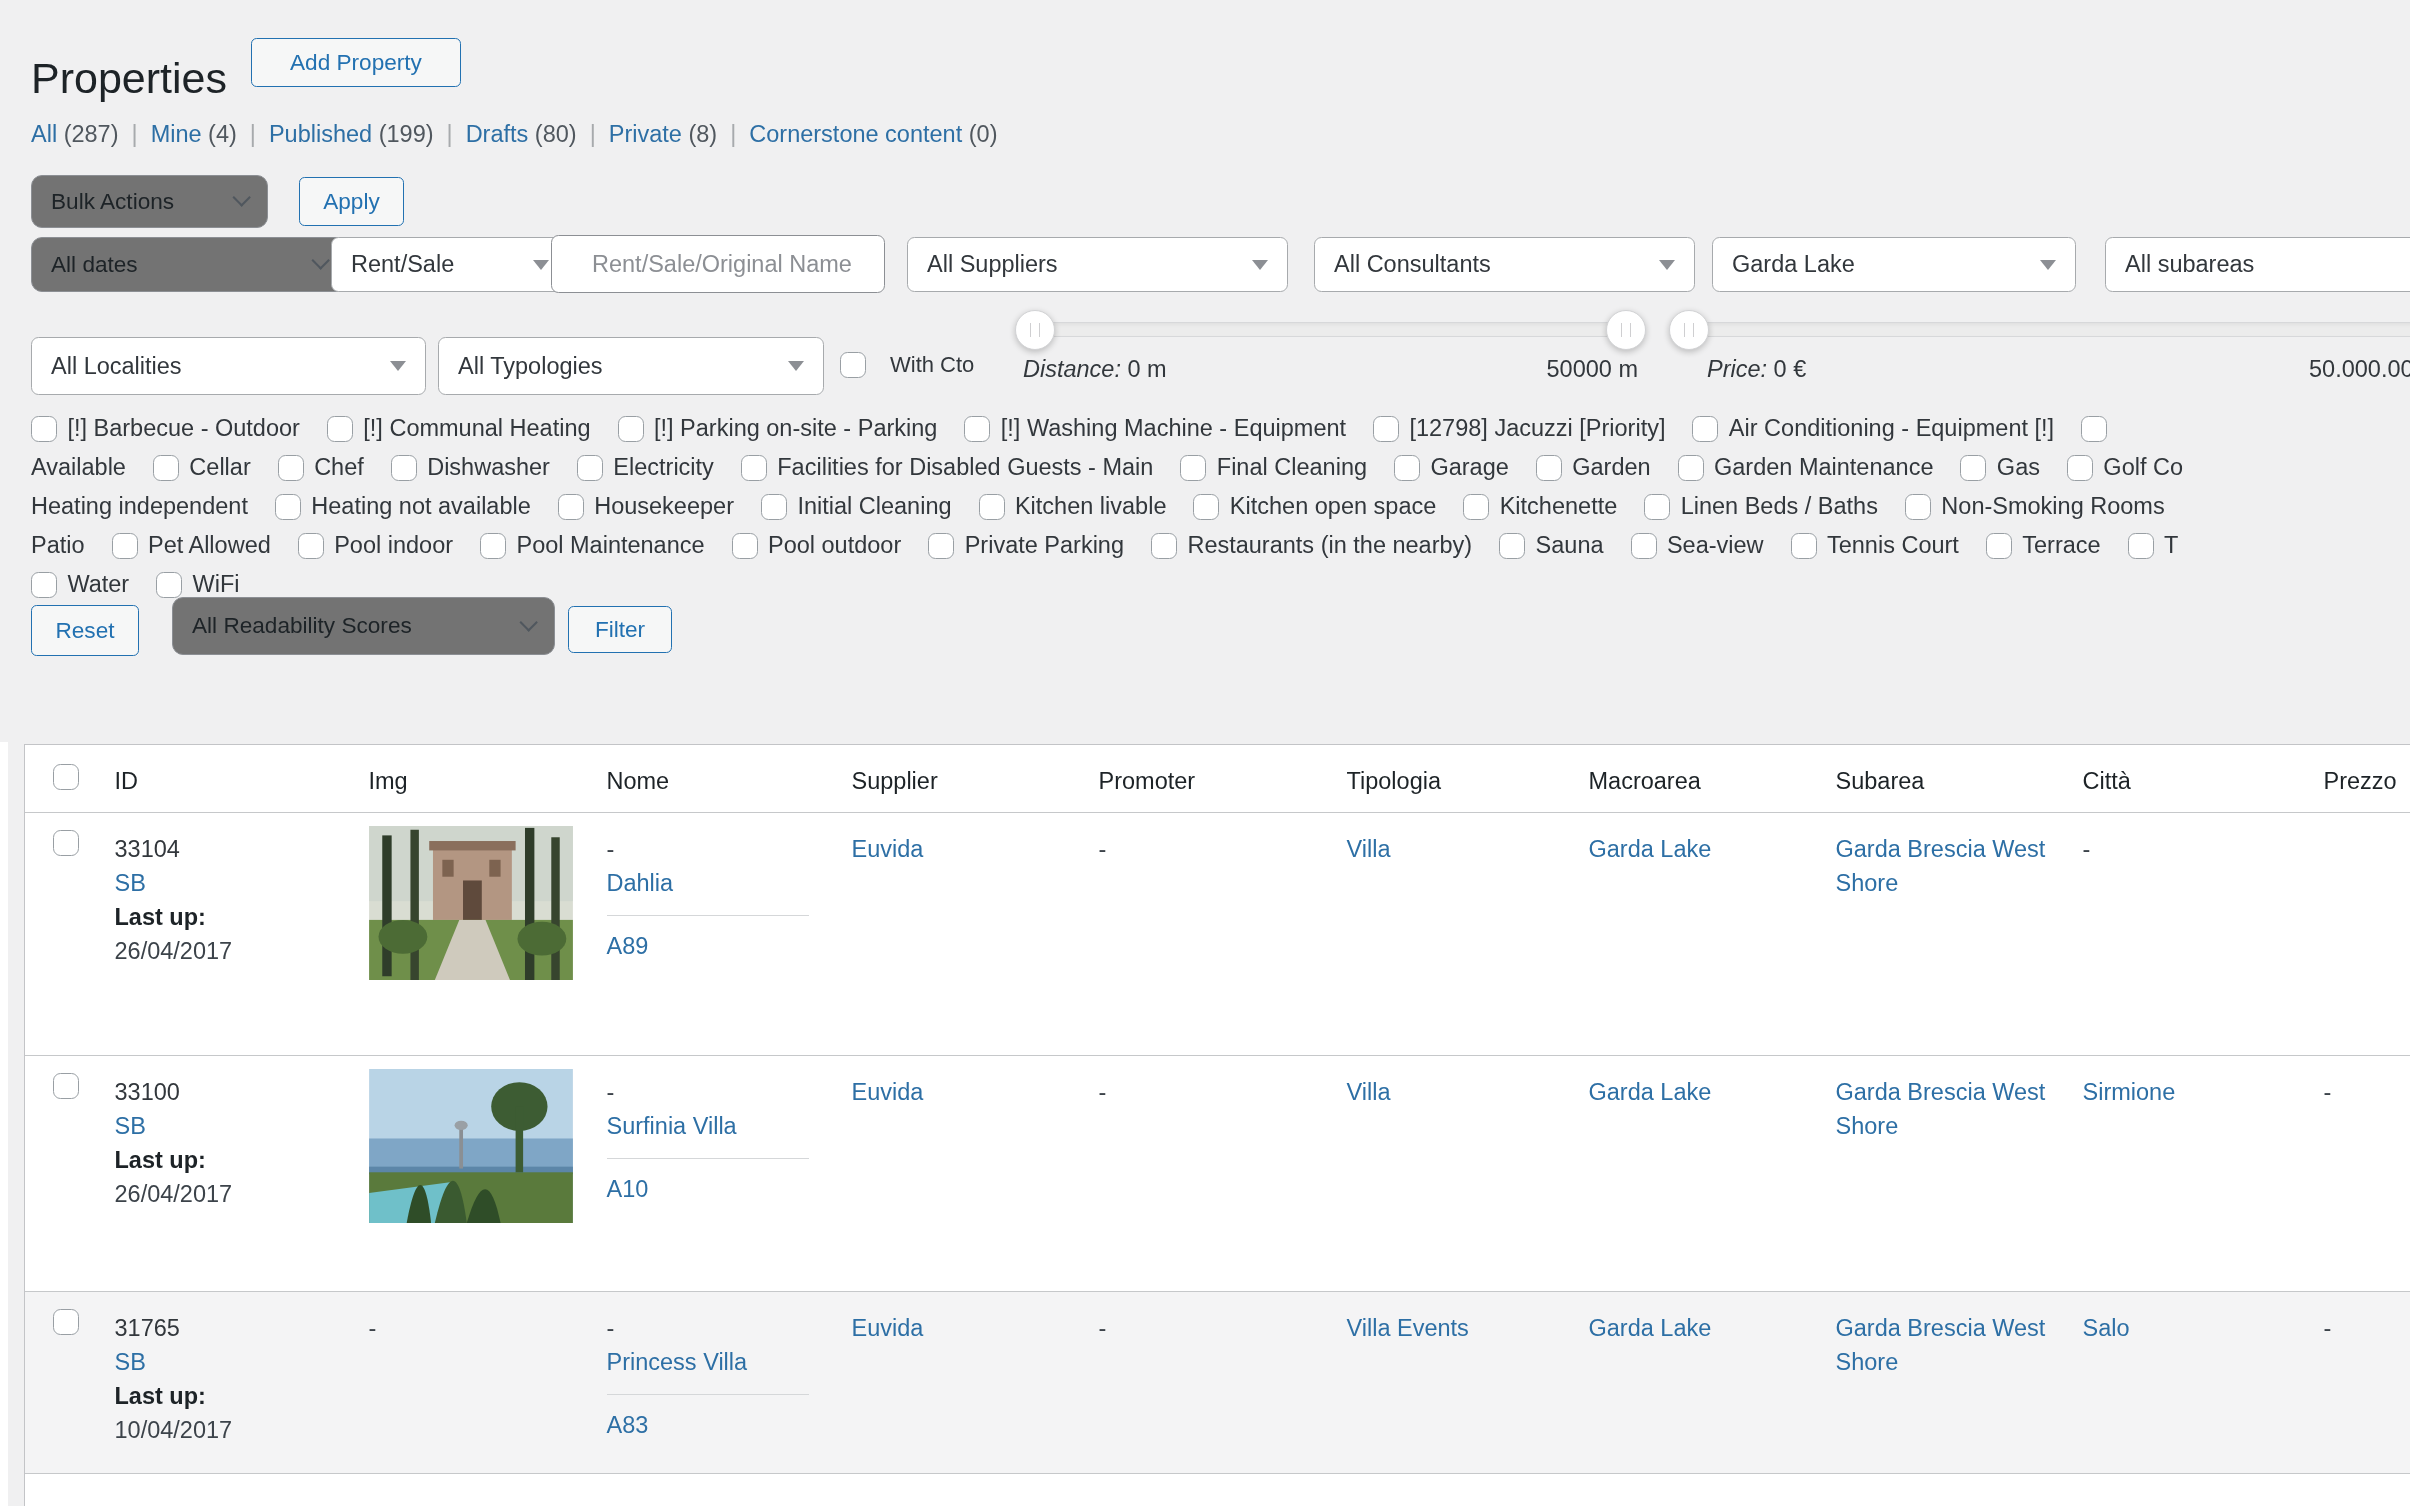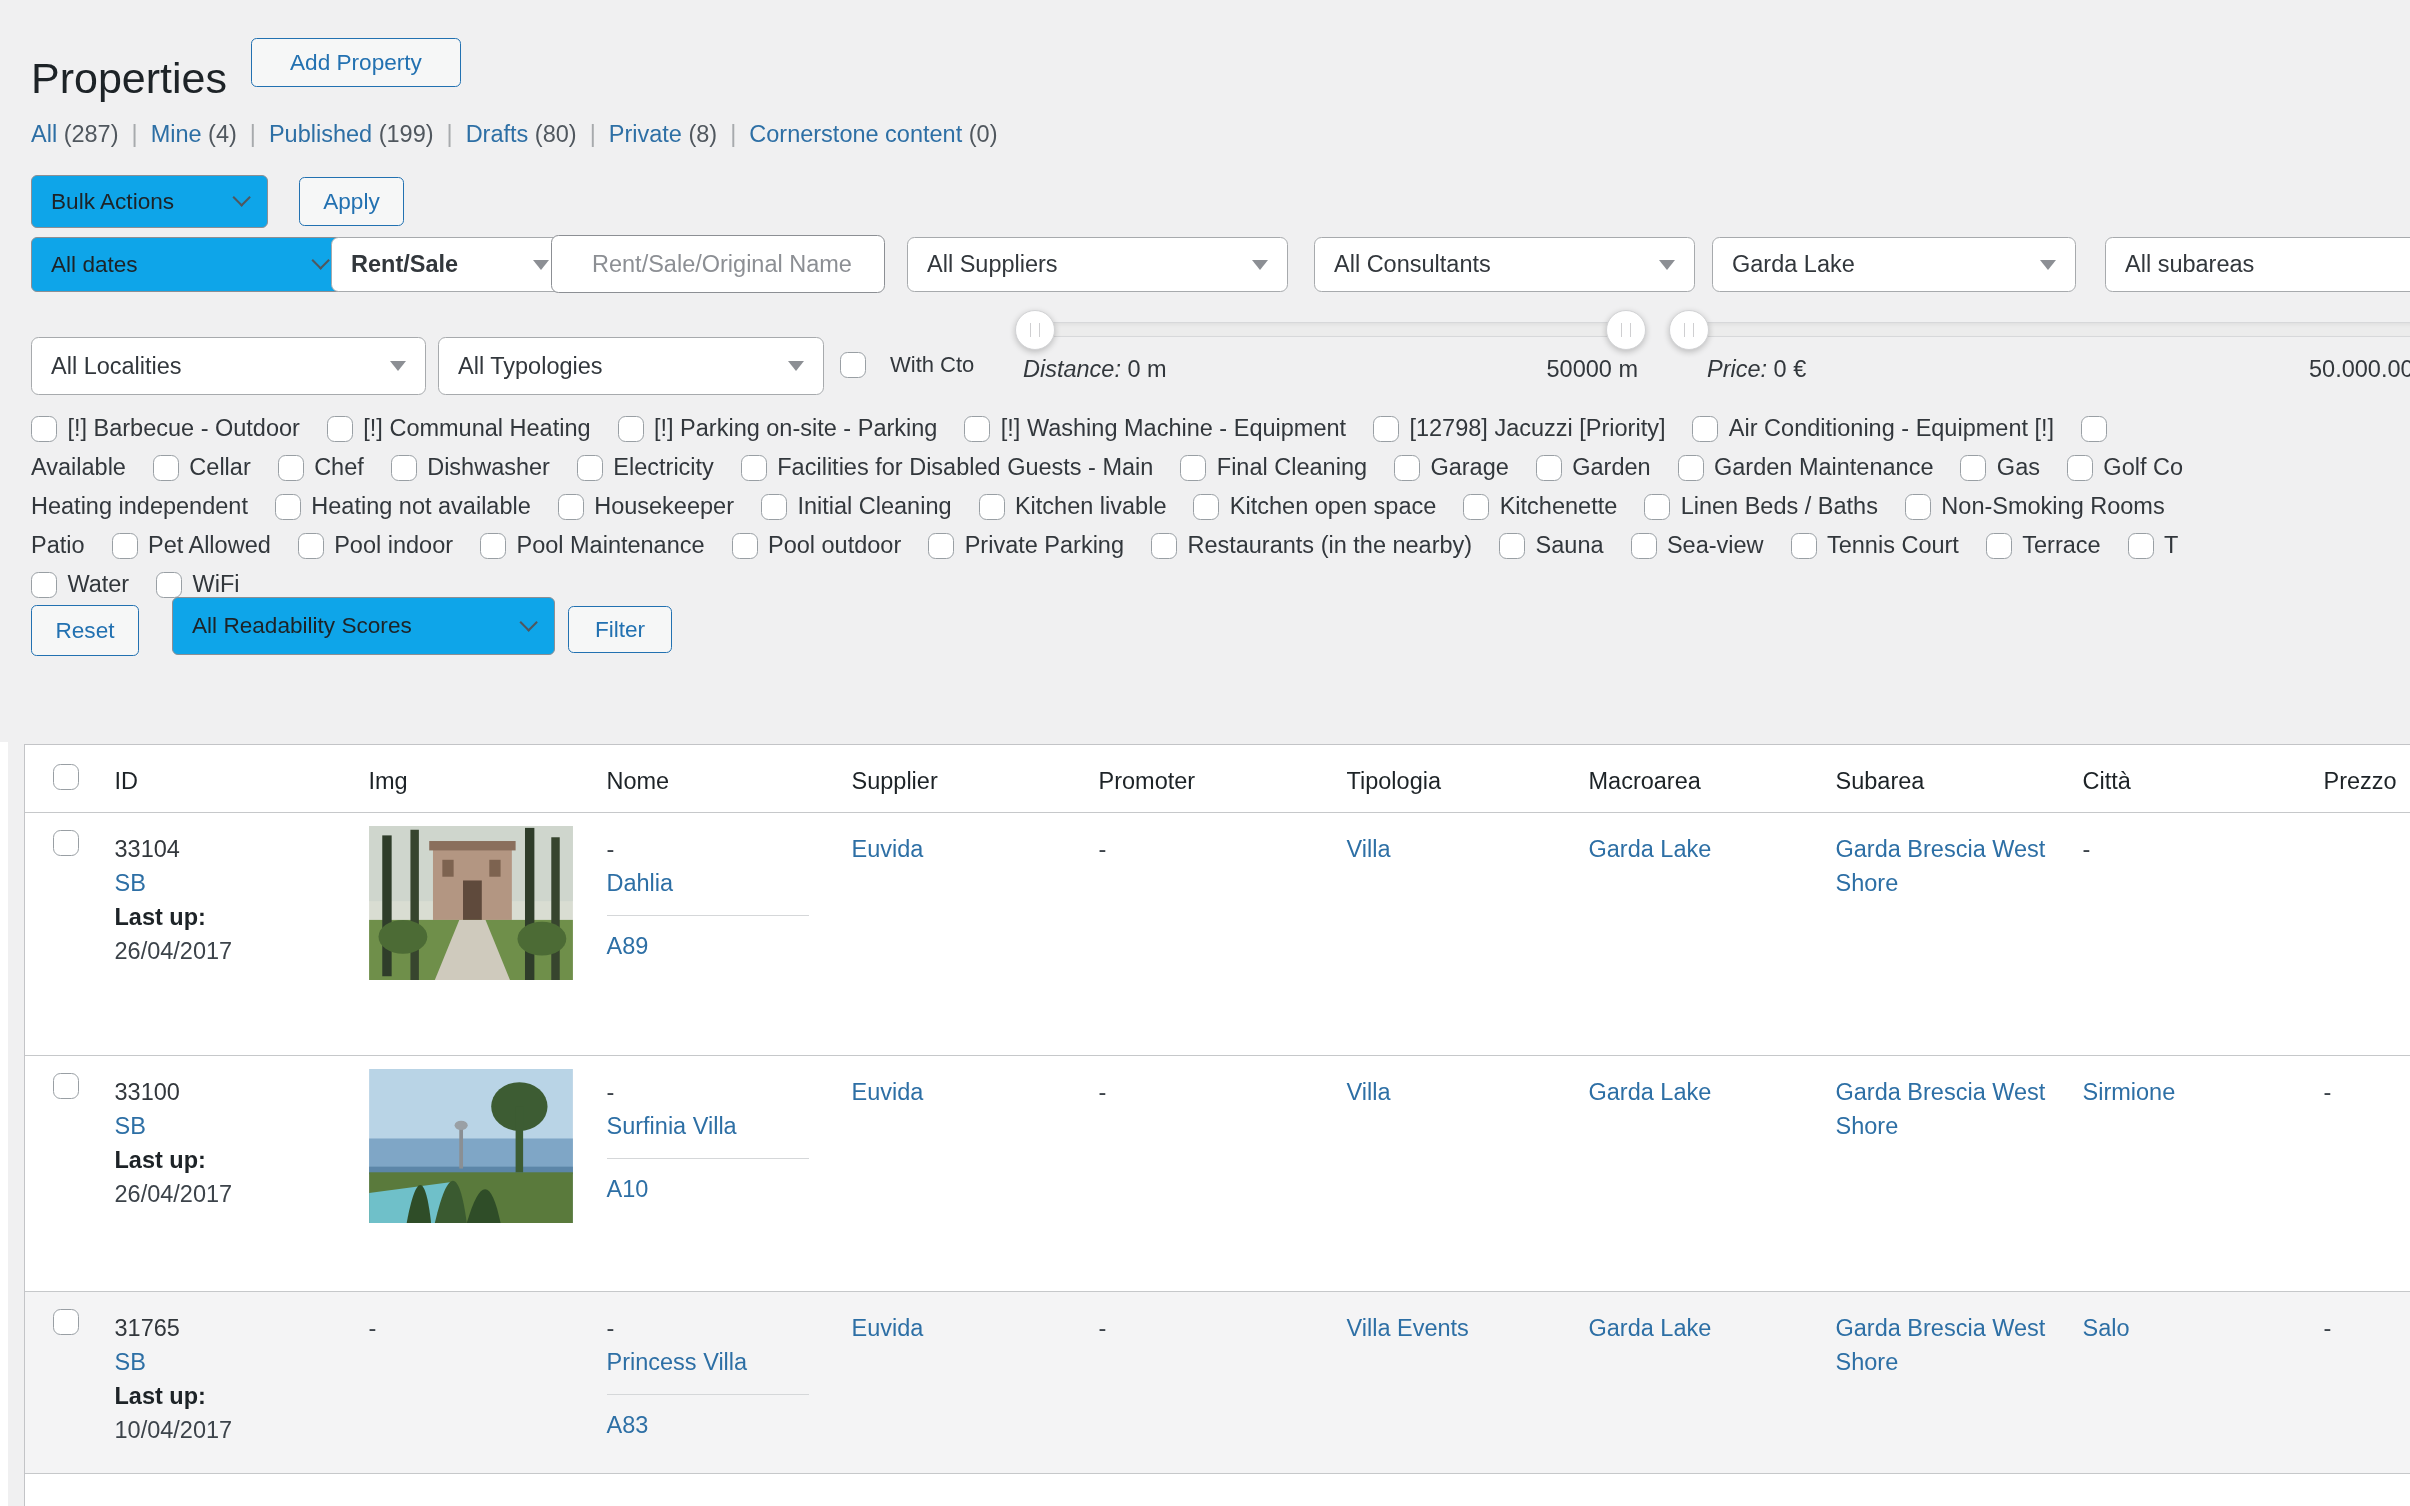--- a/index.html
+++ b/index.html
@@ -20,21 +20,21 @@
   }
   .add-btn{left:251px;top:38px;height:49px;padding:0 38px;}
 
   
   .views{left:31px;top:121px;font-size:23.5px;display:flex;align-items:center;}
   .views .view-count{color:#50575e;margin-right:13px;}
   .views .sep{color:#a7aaad;margin:0 13px 0 0;}
 
   
   .nselect{
-    background:#0ea5e9;border:1.9px solid #8c8f94;border-radius:6px;box-sizing:border-box;
+    background:#737373;border:1.9px solid #8c8f94;border-radius:11px;box-sizing:border-box;
     display:flex;align-items:center;justify-content:space-between;
     padding:0 19px;font-size:22.6px;color:#1d2327;cursor:pointer;
   }
   .chev{width:11.3px;height:11.3px;border-right:2.8px solid #50575e;border-bottom:2.8px solid #50575e;
     transform:rotate(45deg);margin-top:-7.5px;flex:none;}
   .s2{
     background:#fff;border:1.9px solid #a7aaad;border-radius:7.5px;box-sizing:border-box;
     display:flex;align-items:center;justify-content:space-between;
     padding:0 19px;font-size:23.5px;color:#32373c;cursor:pointer;
   }
@@ -116,21 +116,21 @@
 <div class="abs nselect" style="left:31px;top:175px;width:237px;height:53px;">
   <span>Bulk Actions</span>
   <span class="chev"></span>
 </div>
 <div class="abs btn" style="left:299px;top:177px;width:105px;height:49px;">Apply</div>
 
 <div class="abs nselect" style="left:31px;top:237px;width:316px;height:55px;">
   <span>All dates</span>
   <span class="chev"></span>
 </div>
-<div class="abs s2" style="left:331px;top:237px;width:238px;height:55px;font-weight:bold;">
+<div class="abs s2" style="left:331px;top:237px;width:238px;height:55px;">
   <span>Rent/Sale</span>
   <span class="tri"></span>
 </div>
 <input class="abs tinput" style="left: 551px; top: 235px; width: 334px; height: 58px; padding-left: 40px;" placeholder="Rent/Sale/Original Name">
 <div class="abs s2" style="left:907px;top:237px;width:381px;height:55px;">
   <span>All Suppliers</span>
   <span class="tri"></span>
 </div>
 <div class="abs s2" style="left:1314px;top:237px;width:381px;height:55px;">
   <span>All Consultants</span>

